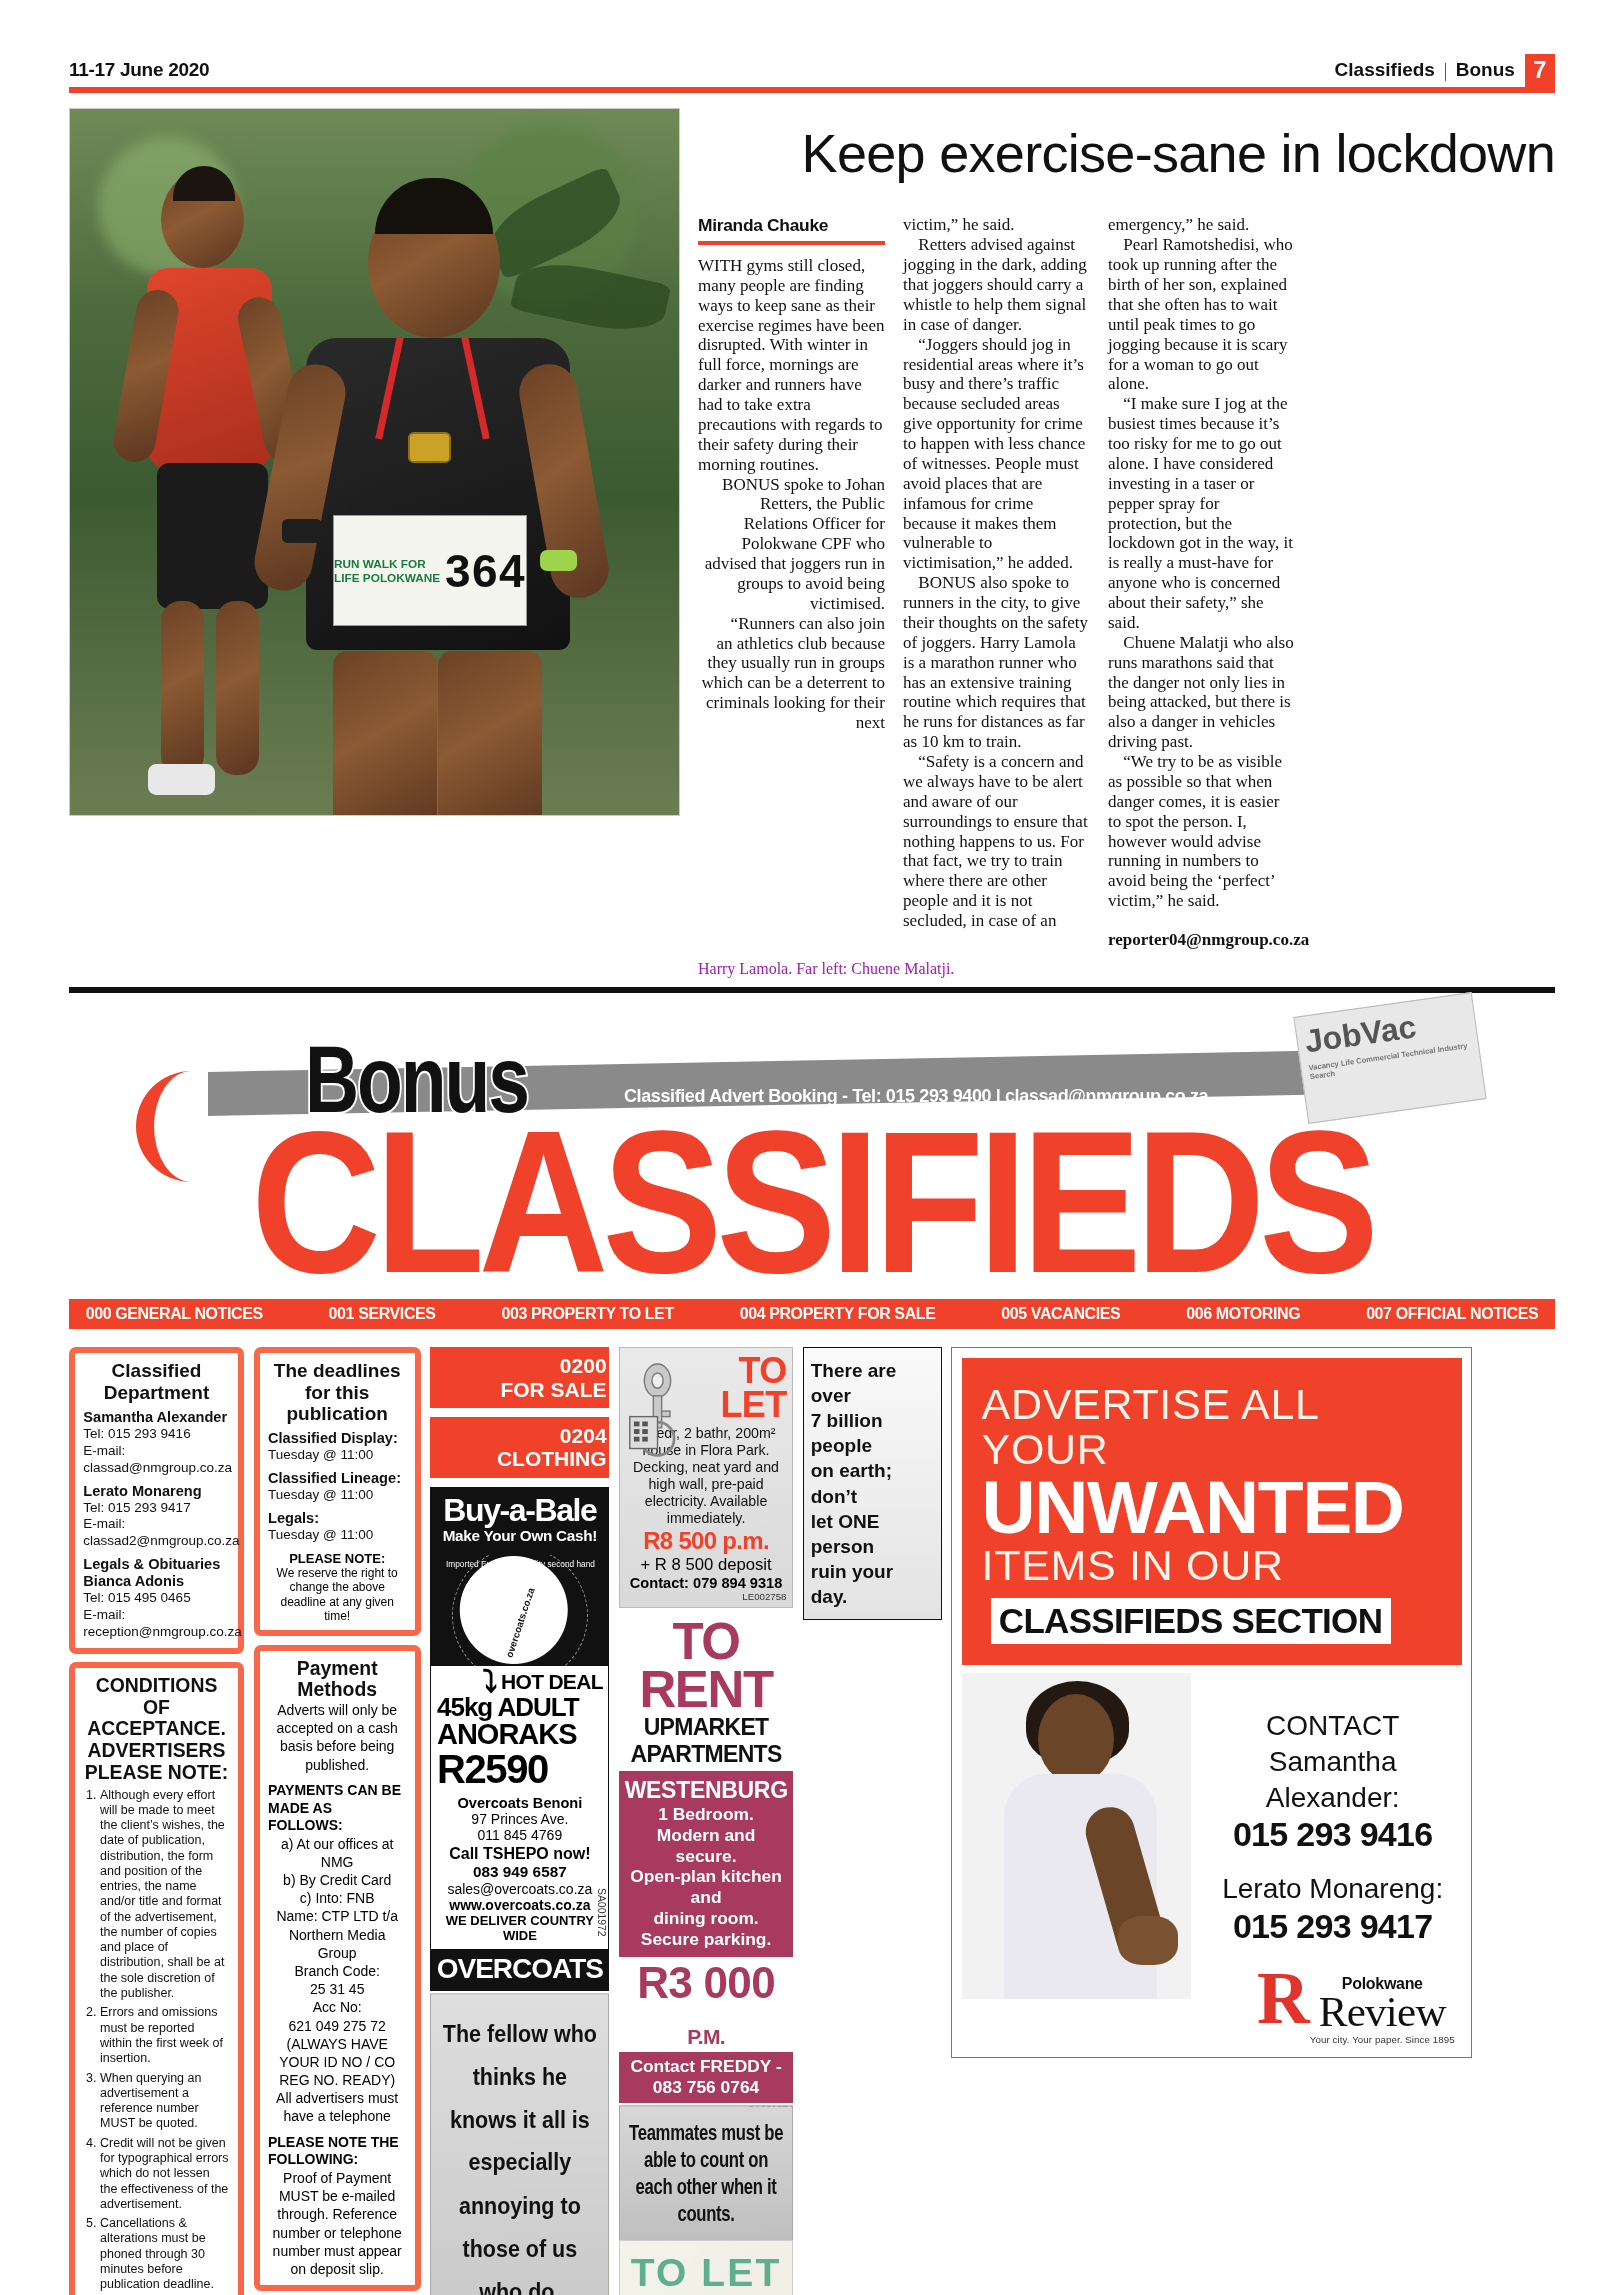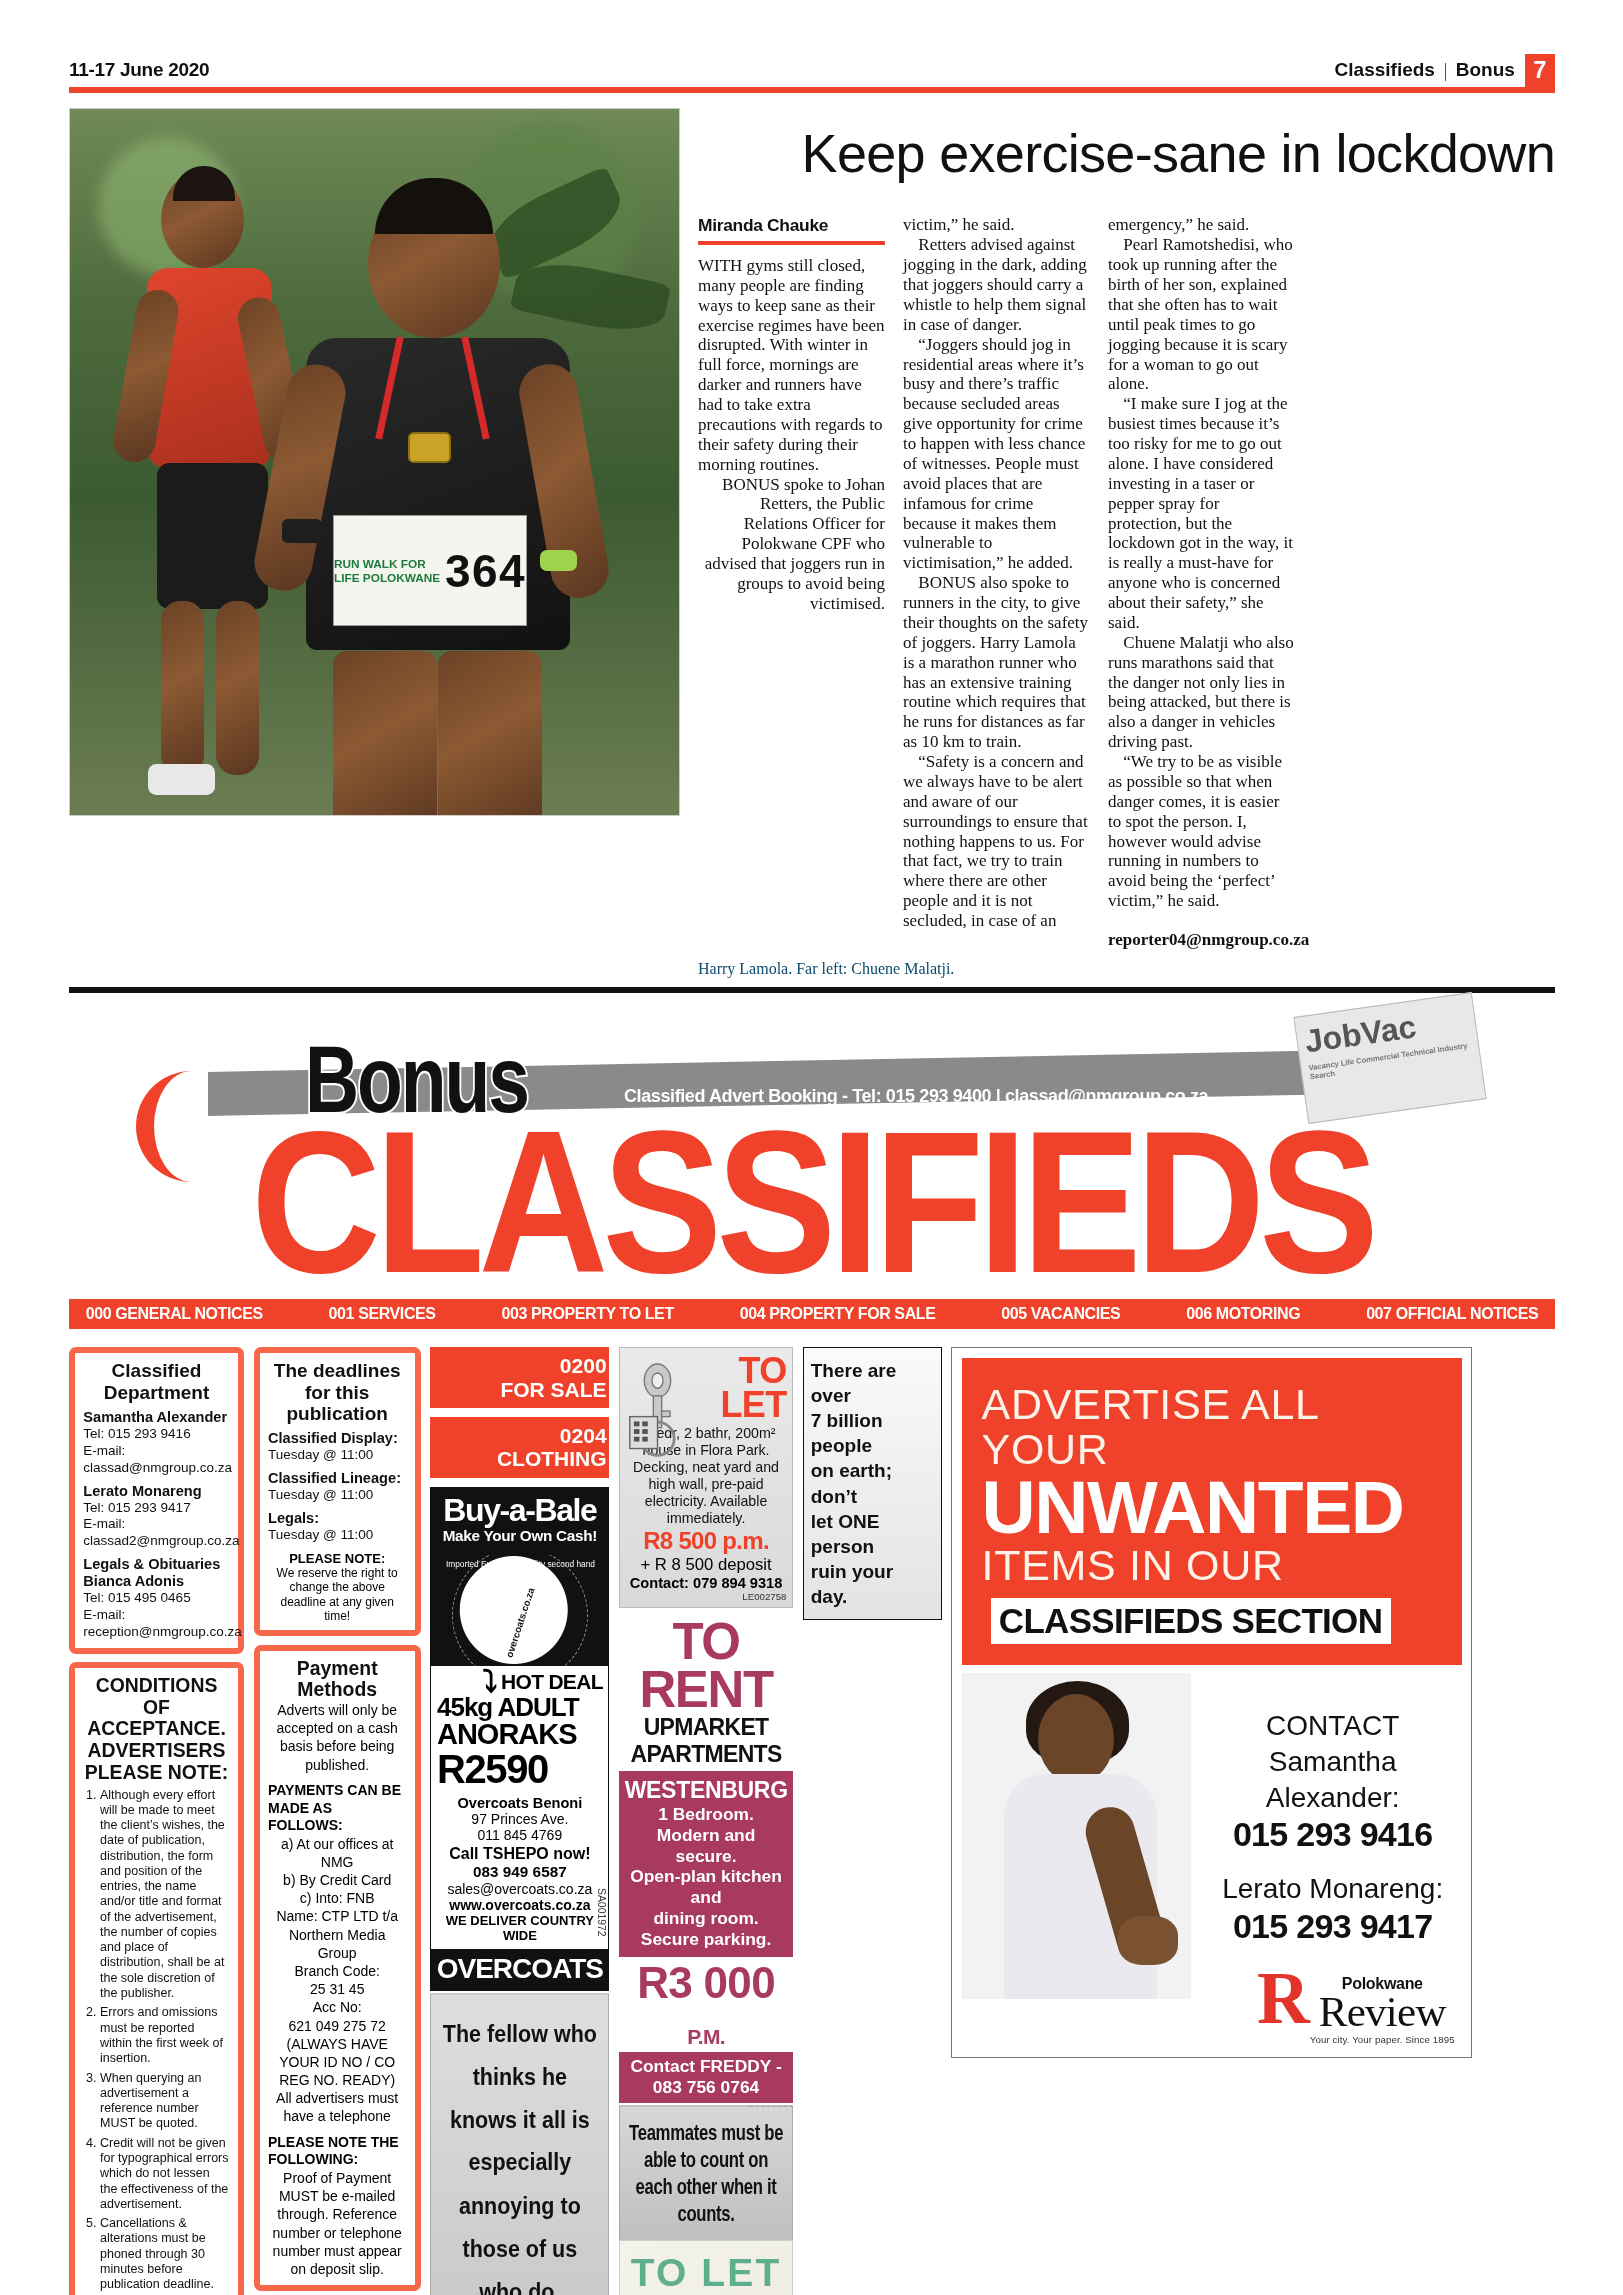--- a/index.html
+++ b/index.html
@@ -51,21 +51,21 @@
 
   .cols { display:flex; gap:18px; margin-top:35px; }
   .col { width:187px; }
   .byline { font-size:17.4px; font-weight:700; color:#111; letter-spacing:-0.3px; }
   .byrule { height:3.5px; background:#f0422a; margin-top:4.9px; margin-bottom:11px; }
   .body-txt { font-family:"Liberation Serif", serif; font-size:17px; line-height:1.17;
               color:#111; text-align:left; }
   .body-txt p { margin-bottom:0; }
   .body-txt p.ind { text-indent:15.3px; }
   .wrap-right { text-align:right; }
-  .caption { font-family:"Liberation Serif", serif; font-size:16px; color:#0c4a6e; margin-top:9.7px; }
+  .caption { font-family:"Liberation Serif", serif; font-size:16px; color:#a21caf; margin-top:9.7px; }
   .blackrule { height:5.6px; background:#111; margin-top:9.7px; }
 
   
   .bonusbanner { position:relative; height:125px; margin-top:18px; }
   .greybar { position:absolute; left:139px; right:76px; top:61px; height:44px; background:#8a8a8a; }
   .greybar.skew { transform:skewY(-1.1deg); transform-origin:left center; }
   .bonuslogo { position:absolute; left:236px; top:15.3px; font-size:75px; font-weight:800;
      color:#111; font-family:"Liberation Sans", sans-serif; letter-spacing:-2.1px;
      -webkit-text-stroke:3.5px #fff; paint-order:stroke fill; transform:scaleY(1.25); transform-origin:left top; }
   .bookingtxt { position:absolute; left:555px; top:75px; font-size:18px; font-weight:700;
@@ -282,20 +282,21 @@
     <div class="headline-col">
       <div class="headline">Keep exercise-sane in lockdown</div>
 
       <div class="cols">
         <div class="col">
           <div class="byline">Miranda Chauke</div>
           <div class="byrule"></div>
           <div class="body-txt">
             <p>WITH gyms still closed, many people are finding ways to keep sane as their exercise regimes have been disrupted. With winter in full force, mornings are darker and runners have had to take extra precautions with regards to their safety during their morning routines.</p>
             <p class="ind wrap-right">BONUS spoke to Johan Retters, the Public Relations Officer for Polokwane CPF who advised that joggers run in groups to avoid being victimised.</p>
+            <p class="ind wrap-right">“Runners can also join an athletics club because they usually run in groups which can be a deterrent to criminals looking for their next</p>
           </div>
         </div>
 
         <div class="col">
           <div class="body-txt">
             <p>victim,” he said.</p>
             <p class="ind">Retters advised against jogging in the dark, adding that joggers should carry a whistle to help them signal in case of danger.</p>
             <p class="ind">“Joggers should jog in residential areas where it’s busy and there’s traffic because secluded areas give opportunity for crime to happen with less chance of witnesses. People must avoid places that are infamous for crime because it makes them vulnerable to victimisation,” he added.</p>
             <p class="ind">BONUS also spoke to runners in the city, to give their thoughts on the safety of joggers. Harry Lamola is a marathon runner who has an extensive training routine which requires that he runs for distances as far as 10 km to train.</p>
             <p class="ind">“Safety is a concern and we always have to be alert and aware of our surroundings to ensure that nothing happens to us. For that fact, we try to train where there are other people and it is not secluded, in case of an</p>

